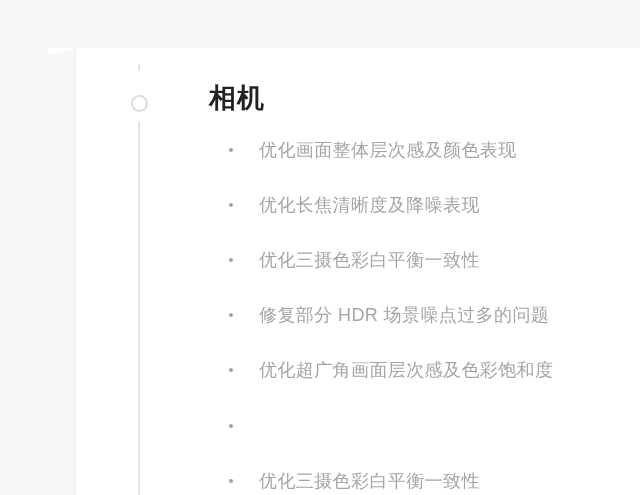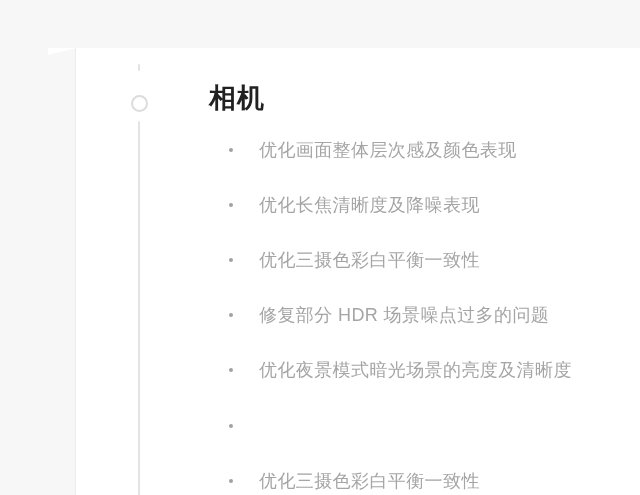--- a/index.html
+++ b/index.html
@@ -108,21 +108,21 @@
         </li>
 
 
         <li>
           <span class="bullet"></span>
           <span>修复部分 HDR 场景噪点过多的问题</span>
         </li>
 
         <li>
           <span class="bullet"></span>
-          <span>优化夜景模式暗光场景的亮度及清晰度</span>
+          <span>优化超广角画面层次感及色彩饱和度</span>
         </li>
 
         <li>
           <span class="bullet"></span>
         </li>
 
         <li>
           <span class="bullet"></span>
           <span>优化三摄色彩白平衡一致性</span>
         </li>

